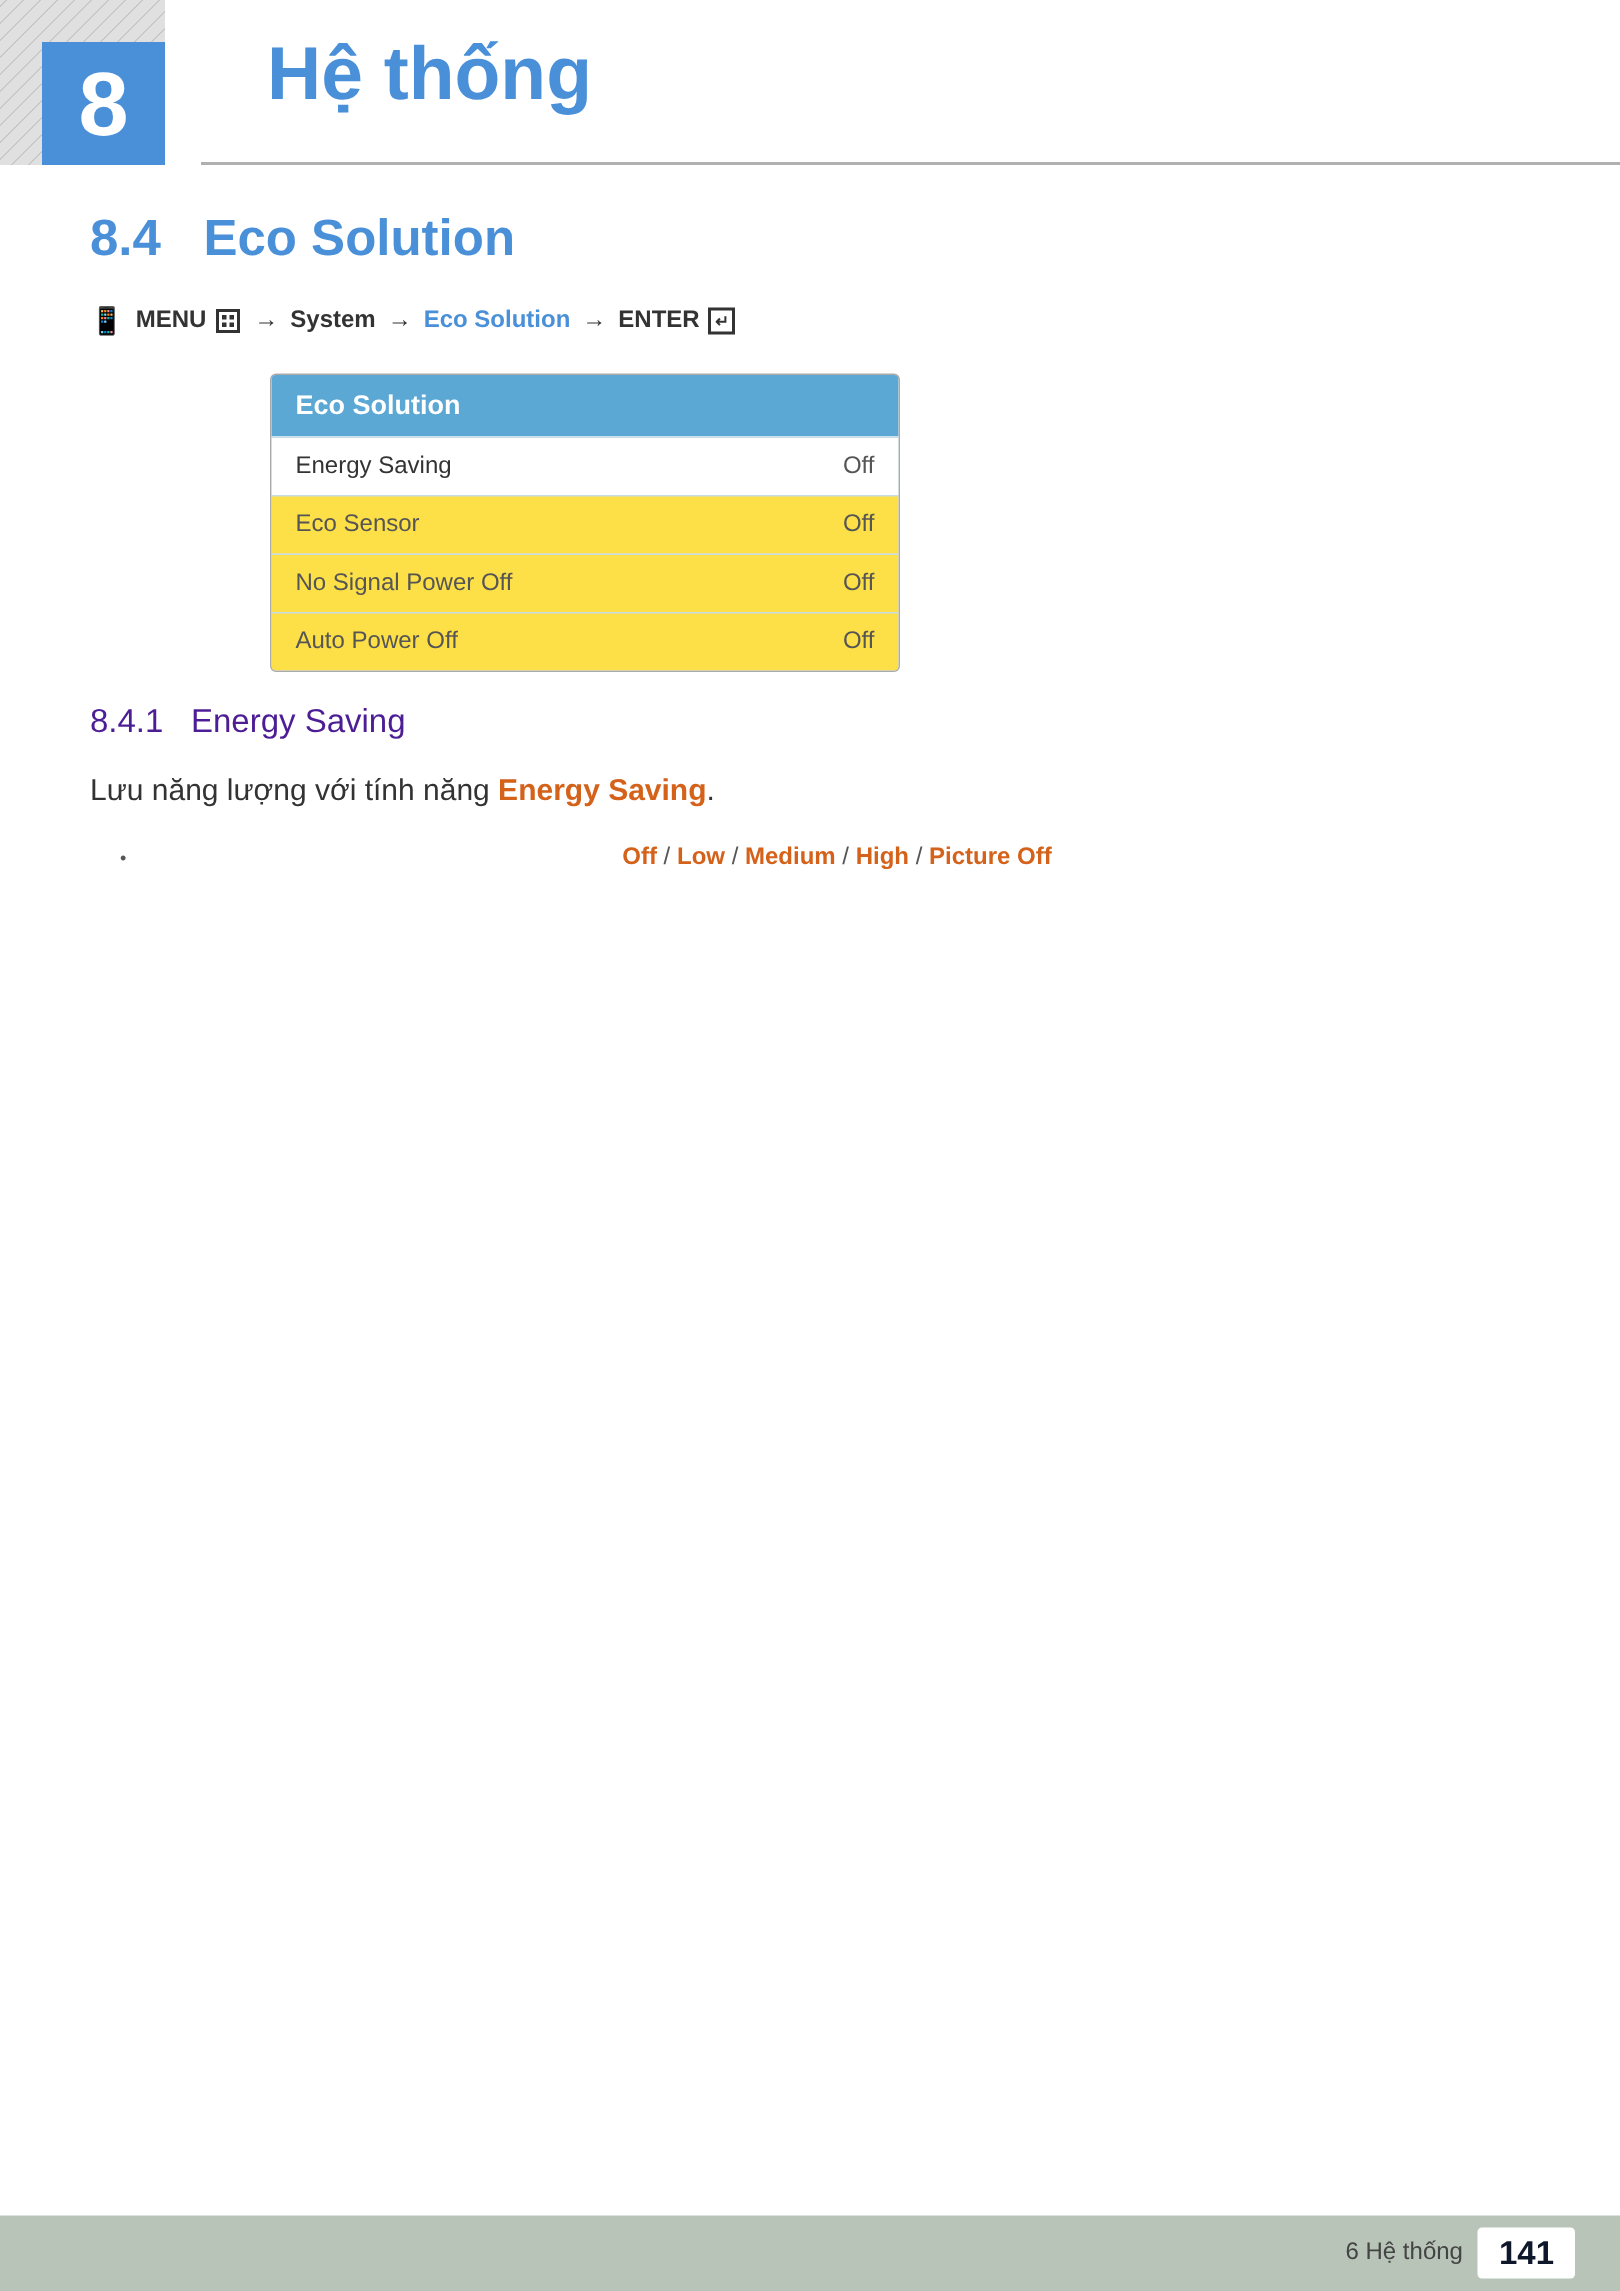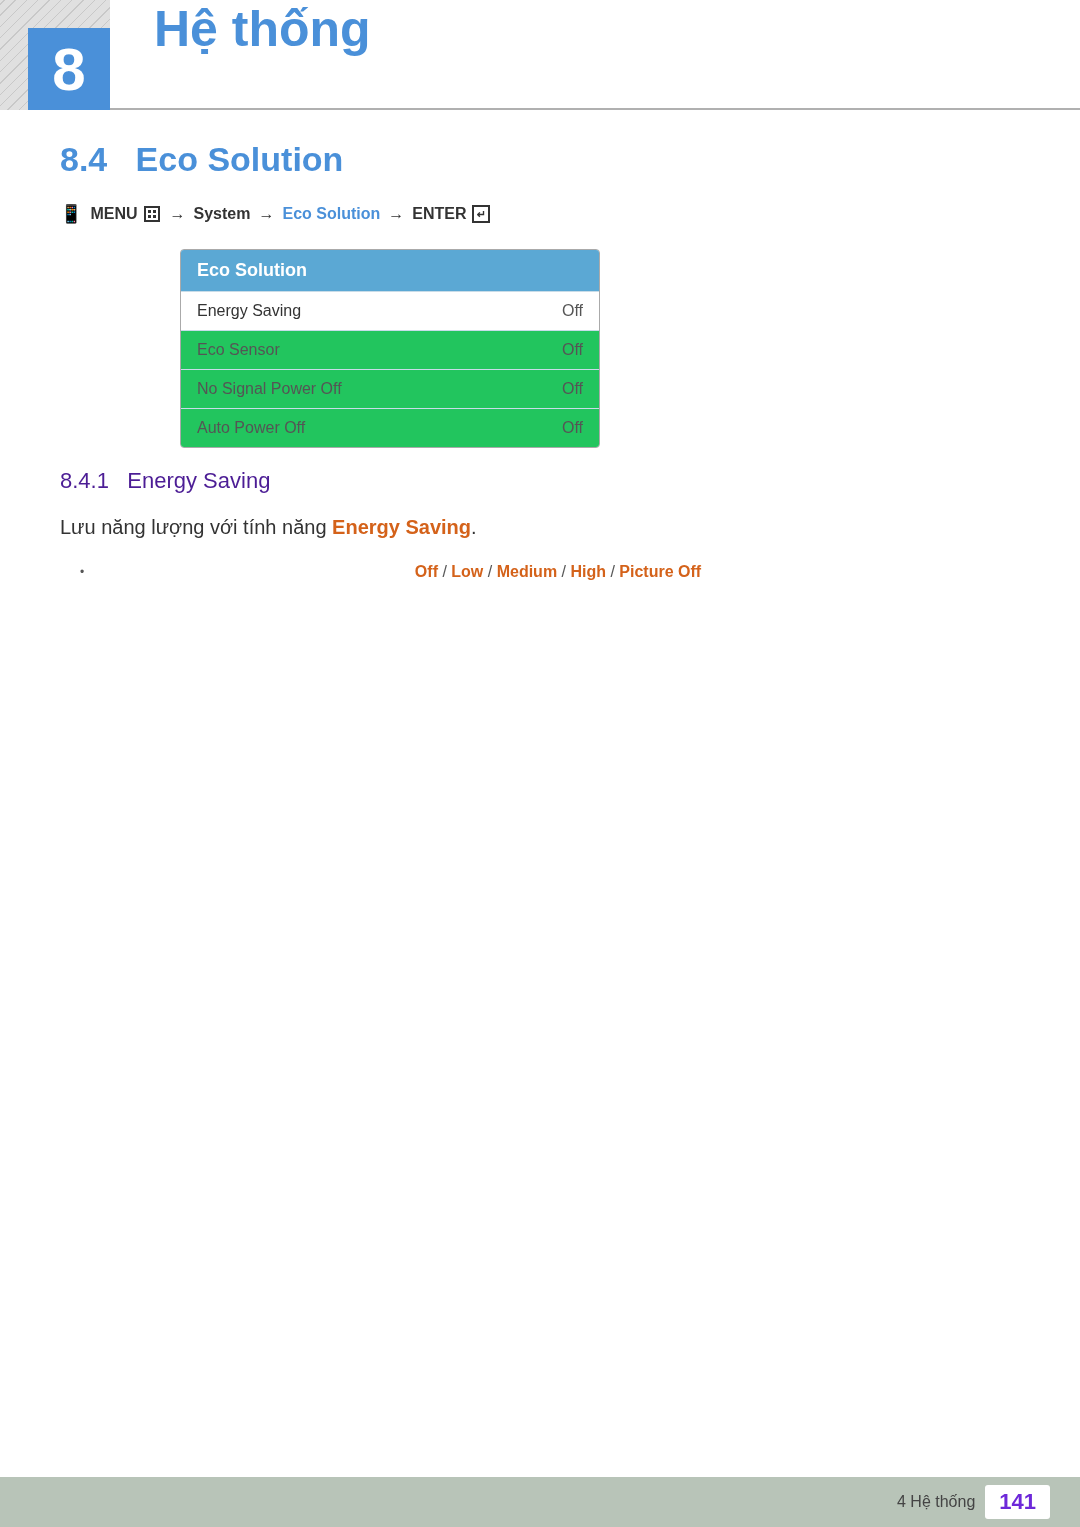--- a/index.html
+++ b/index.html
@@ -49,24 +49,25 @@
 
     .num-box span {
       font-size: 60px;
       font-weight: bold;
       color: white;
     }
 
     .title-block {
       flex: 1;
       display: flex;
-      align-items: flex-start;
+      align-items: center;
       padding-left: 44px;
       padding-bottom: 10px;
       border-bottom: 2px solid #b0b0b0;
+      margin-left: 24px;
     }
 
     .title-block h1 {
       font-size: 50px;
       font-weight: bold;
       color: #4a90d9;
     }
 
     
     .content {
@@ -127,21 +128,21 @@
     .menu-item:first-of-type {
       border-top: none;
     }
 
     .menu-item.selected {
       background: #ffffff;
       color: #333;
     }
 
     .menu-item.unselected {
-      background: #22c55e;
+      background: #fde047;
       color: #555;
     }
 
     .menu-item .item-label {
       font-size: 16px;
     }
 
     .menu-item .item-value {
       font-size: 16px;
       color: #555;
@@ -222,21 +223,21 @@
       gap: 10px;
     }
 
     .footer-text {
       font-size: 16px;
       color: #444;
     }
 
     .footer-page-num {
       background: white;
-      color: #6d28d9;
+      color: #0f172a;
       font-size: 22px;
       font-weight: bold;
       padding: 4px 14px;
       border-radius: 3px;
     }
 
   </style>
 </head>
 <body>
 
@@ -317,15 +318,15 @@
 
   <ul class="bullet-list">
     <li>
       <span class="opt-bold">Off</span><span class="opt-sep"> / </span><span class="opt-bold">Low</span><span class="opt-sep"> / </span><span class="opt-bold">Medium</span><span class="opt-sep"> / </span><span class="opt-bold">High</span><span class="opt-sep"> / </span><span class="opt-bold">Picture Off</span>
     </li>
   </ul>
 
 </div>
 
 <div class="page-footer">
-  <span class="footer-text">4 Hệ thống</span>
+  <span class="footer-text">6 Hệ thống</span>
   <span class="footer-page-num">141</span>
 </div>
 
 </body></html>

